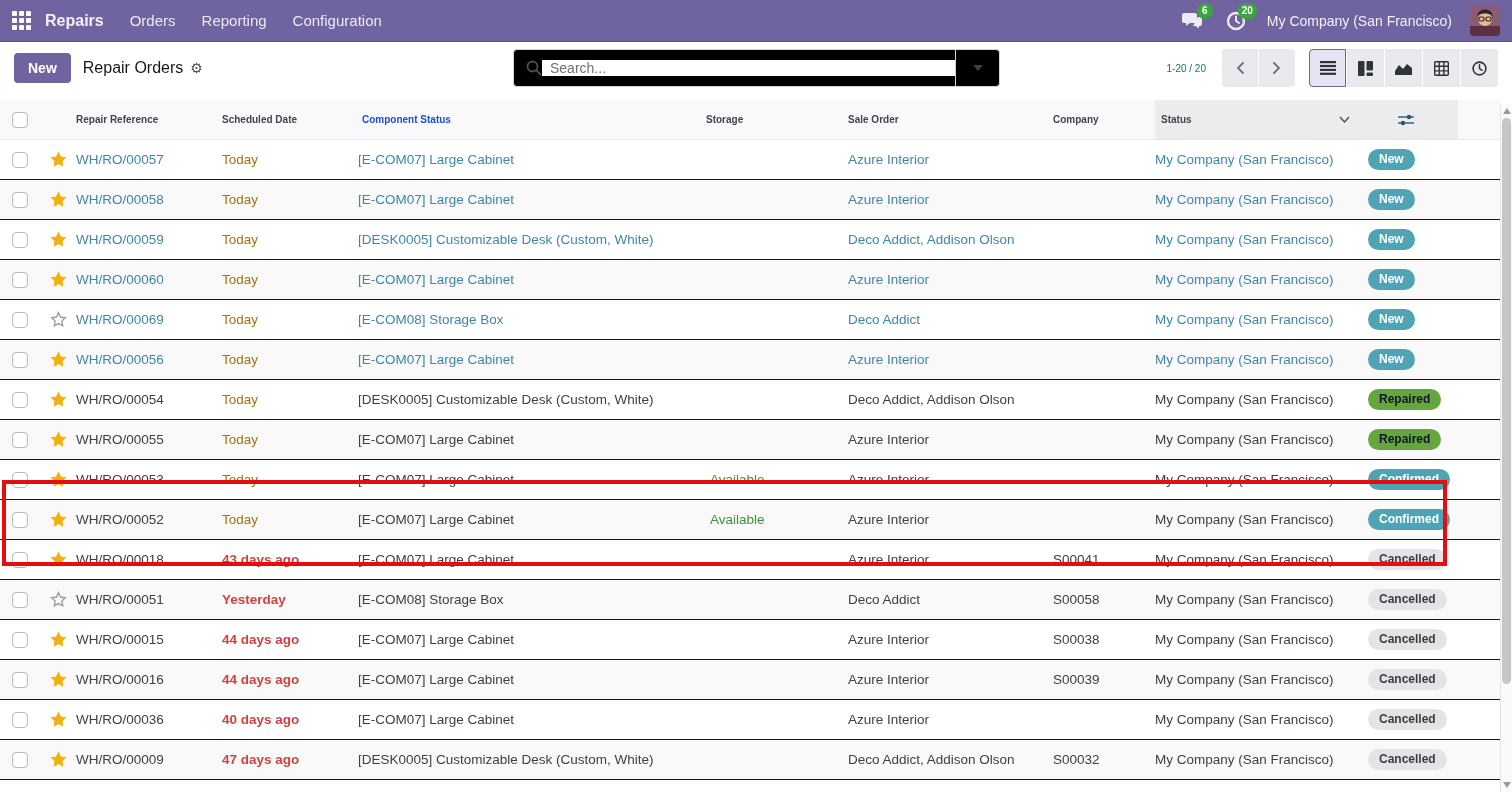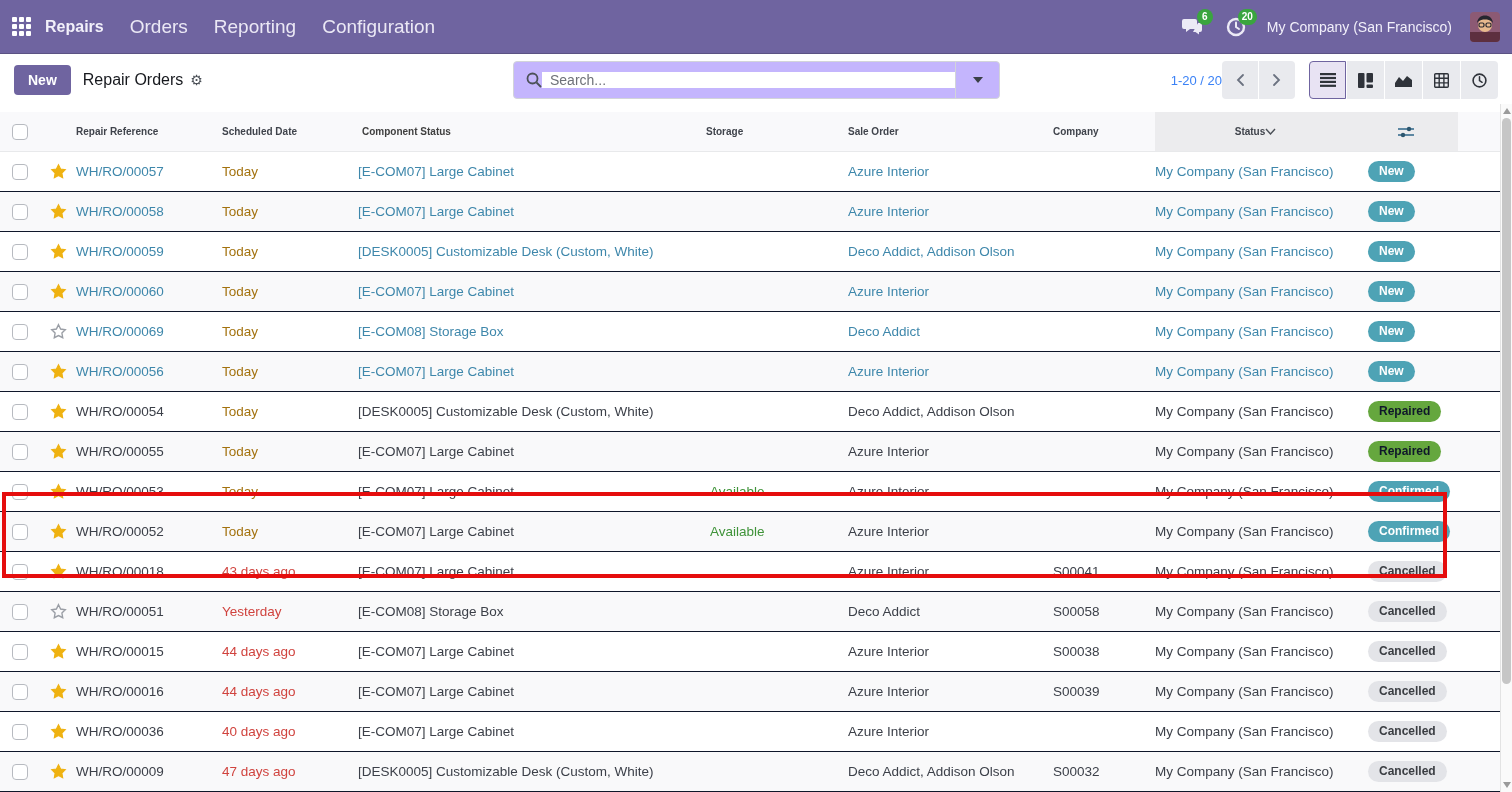--- a/index.html
+++ b/index.html
@@ -5,52 +5,52 @@
   :root{
     --accent:#6f64a0; --link:#3e87ab; --dark:#3c4049;
     --badge-info:#4ea3b5; --badge-success:#65a73e; --badge-muted:#e3e4e8;
     --date-warning:#a3720e; --date-danger:#d0433e; --available-green:#3f9339;
     --highlight-red:#e50d0d; --star-gold:#efb211;
   }
   *{box-sizing:border-box;margin:0;padding:0}
   html,body{width:1512px;height:792px;overflow:hidden;background:#fff;
     font-family:"Liberation Sans",sans-serif;color:var(--dark)}
   
-  .navbar{height:54px;background:var(--accent);display:flex;align-items:center;
+  .navbar{height:42px;background:var(--accent);display:flex;align-items:center;
     padding:0 12px;color:#f2f0fa;border-bottom:1px solid rgba(0,0,0,.18)}
   .apps-icon{display:grid;grid-template-columns:repeat(3,5px);grid-template-rows:repeat(3,5px);
     gap:2px;margin-right:14px;cursor:pointer}
   .apps-icon i{background:#fff;border-radius:1px}
   .app-name{font-size:16px;font-weight:bold;margin-right:26px}
-  .nav-menu{font-size:19px;margin-right:26px;cursor:pointer;opacity:.95}
+  .nav-menu{font-size:15px;margin-right:26px;cursor:pointer;opacity:.95}
   .nav-right{margin-left:auto;display:flex;align-items:center;gap:18px}
   .icon-wrap{position:relative;width:26px;height:24px;display:flex;align-items:center;justify-content:center;cursor:pointer}
   .count-badge{position:absolute;top:-6px;right:-8px;background:#3aa53f;color:#fff;
     font-size:10px;font-weight:bold;border-radius:9px;min-width:16px;height:16px;
     display:flex;align-items:center;justify-content:center;padding:0 4px}
   .nav-company{font-size:14px}
   .avatar{width:30px;height:30px;border-radius:4px;overflow:hidden;cursor:pointer;flex:0 0 auto}
   
   .control{height:52px;display:flex;align-items:center;padding:0 14px;position:relative}
   .btn-new{background:var(--accent);color:#fff;border:none;border-radius:4px;
     font-size:14px;font-weight:bold;padding:7px 14px;cursor:pointer;font-family:inherit}
   .page-title{font-size:16px;color:#16181d;margin-left:12px}
   .gear{font-size:14px;color:#4b5057;margin-left:7px;cursor:pointer}
   .searchbox{position:absolute;left:513px;top:7px;width:487px;height:38px;border:1px solid #d2d4d9;
-    border-radius:4px;display:flex;align-items:center;background:#c4b5fd}
+    border-radius:4px;display:flex;align-items:center;background:#000000}
   .searchbox input{flex:1;border:none;outline:none;font-size:14px;font-family:inherit;
     color:#333;padding-left:8px}
   .searchbox input::placeholder{color:#6e7178}
   .search-icon{margin-left:12px;display:flex}
   .search-caret{width:44px;height:100%;border-left:1px solid #d2d4d9;display:flex;
     align-items:center;justify-content:center;cursor:pointer}
   .caret-down{width:0;height:0;border-left:5px solid transparent;border-right:5px solid transparent;
     border-top:6px solid #3a3f46}
   .cp-right{position:absolute;right:14px;top:7px;height:38px;display:flex;align-items:center}
-  .pager-text{font-size:13px;color:#3b82f6;}
+  .pager-text{font-size:10px;color:#0f766e;margin-right:16px}
   .btn-group{display:flex;gap:1px}
   .gbtn{width:36px;height:38px;background:#e9eaee;border:1px solid transparent;display:flex;
     align-items:center;justify-content:center;cursor:pointer}
   .btn-group .gbtn:first-child{border-radius:4px 0 0 4px}
   .btn-group .gbtn:last-child{border-radius:0 4px 4px 0}
   .switcher{margin-left:14px}
   .switcher .gbtn{width:37px}
   .gbtn.active{background:#e8e3f3;border:1px solid var(--accent)}
   
   .o-list{margin-top:6px;position:relative;width:1500px}
@@ -59,28 +59,28 @@
   .head-row{background:#f9f9fb;font-weight:bold;font-size:10px;color:#40444c;
     border-bottom:1px solid #e8e9eb}
   .head-row .c-status,.head-row .c-gearcol{background:#ececee;height:100%;display:flex;align-items:center}
   .body-row{border-bottom:1px solid #0f172a;font-size:13.5px;cursor:pointer;background:#fff}
   .body-row:nth-child(even){background:#f9f9fa}
   .cell{overflow:hidden;white-space:nowrap;text-overflow:ellipsis;padding-right:8px}
   .c-check,.c-star{display:flex;align-items:center;justify-content:center;padding-right:0}
   .checkbox{width:16px;height:16px;border:1px solid #b7bac0;border-radius:4px;background:#fff;display:inline-block}
   .c-component{padding-left:4px;color:var(--available-green)}
   .c-status{padding-left:6px;display:flex;align-items:center}
-  .head-row .c-status{justify-content:center;padding-right:12px}
+  .head-row .c-status{justify-content:space-between;padding-right:12px}
   .head-row .c-gearcol{justify-content:center}
   .star-svg{width:17px;height:17px}
   .star-filled path{fill:var(--star-gold);stroke:var(--star-gold)}
   .star-outline path{fill:none;stroke:#9a9ea5;stroke-width:1.3}
   .linked .c-ref,.linked .c-product,.linked .c-customer,.linked .c-company{color:var(--link)}
   .tone-warning{color:var(--date-warning);font-weight:normal}
-  .tone-danger{color:var(--date-danger);font-weight:normal}
+  .tone-danger{color:var(--date-danger);font-weight:bold}
   .badge{border-radius:20px;padding:3px 11px;font-size:12px;font-weight:bold;line-height:1.2}
   .badge-info{background:var(--badge-info);color:#fff}
   .badge-success{background:var(--badge-success);color:#0f172a}
   .badge-muted{background:var(--badge-muted);color:#3a3d42}
   
   .highlight-rect{position:absolute;left:2px;top:380px;width:1445px;height:86px;
     border:4px solid var(--highlight-red);pointer-events:none;z-index:10}
   
   .scrollbar{position:fixed;right:0;top:104px;width:12px;height:688px;background:#fafafa;
     border-left:1px solid #e3e3e3}
@@ -214,21 +214,21 @@
 </div>
 
 <div class="o-list">
   <div class="grid-row head-row">
     <div class="cell c-check">
         <span class="checkbox"></span>
       </div>
     <div class="cell c-star"></div>
     <div class="cell c-ref">Repair Reference</div>
     <div class="cell c-date">Scheduled Date</div>
-    <div class="cell c-component" style="color:#404040">Component Status</div>
+    <div class="cell c-component" style="color:#1d4ed8">Component Status</div>
     <div class="cell c-customer">Storage</div>
     <div class="cell c-saleorder">Sale Order</div>
     <div class="cell c-company">Company</div>
     <div class="cell c-status">
       <span>Status</span>
       <svg width="11" height="7" viewBox="0 0 11 7">
           <path d="M1 1l4.5 5L10 1" fill="none" stroke="#4b5057" stroke-width="1.4"></path>
         </svg>
     </div>
     <div class="cell c-gearcol">

